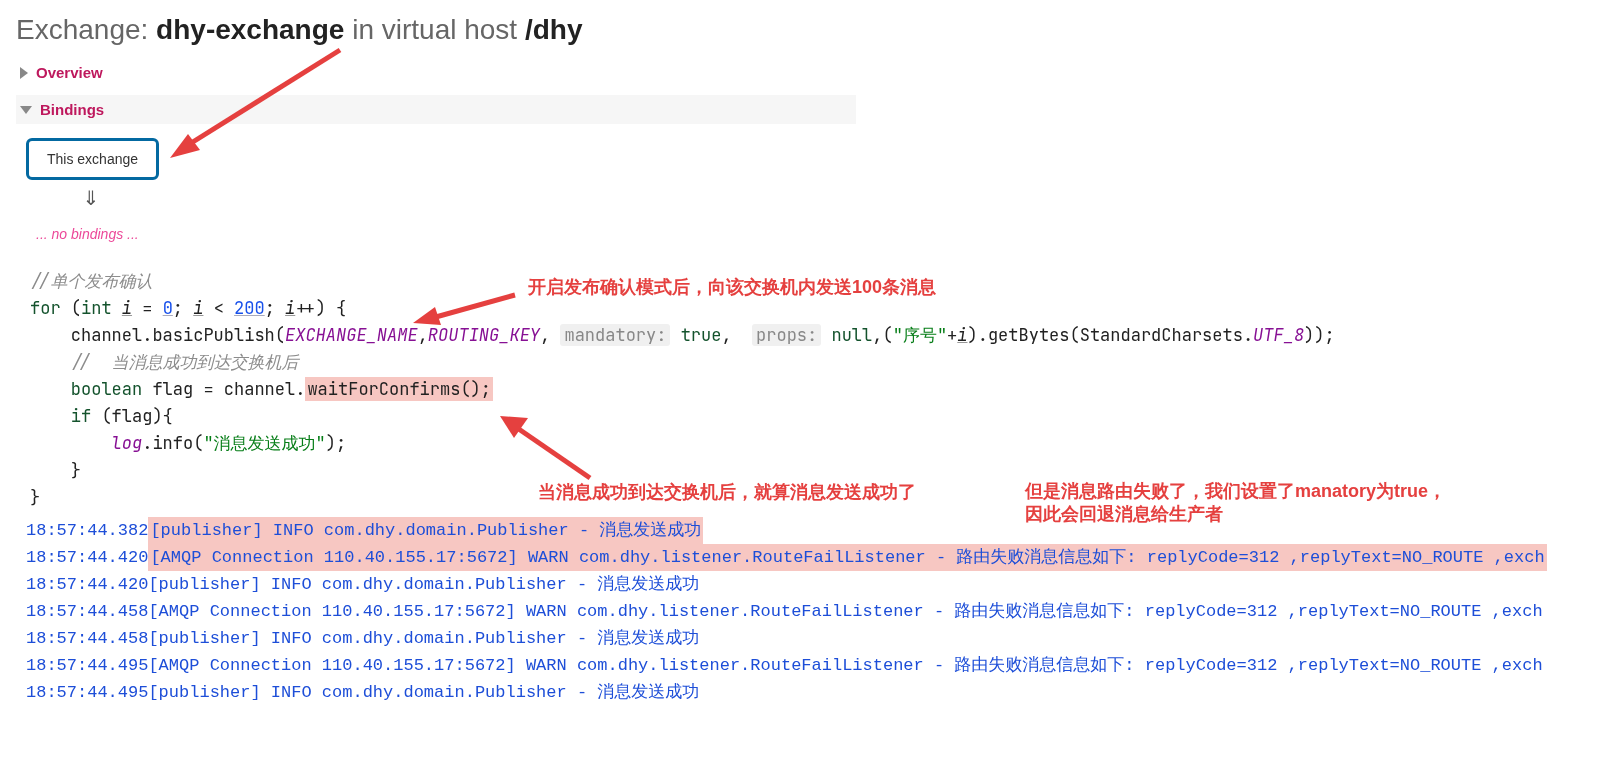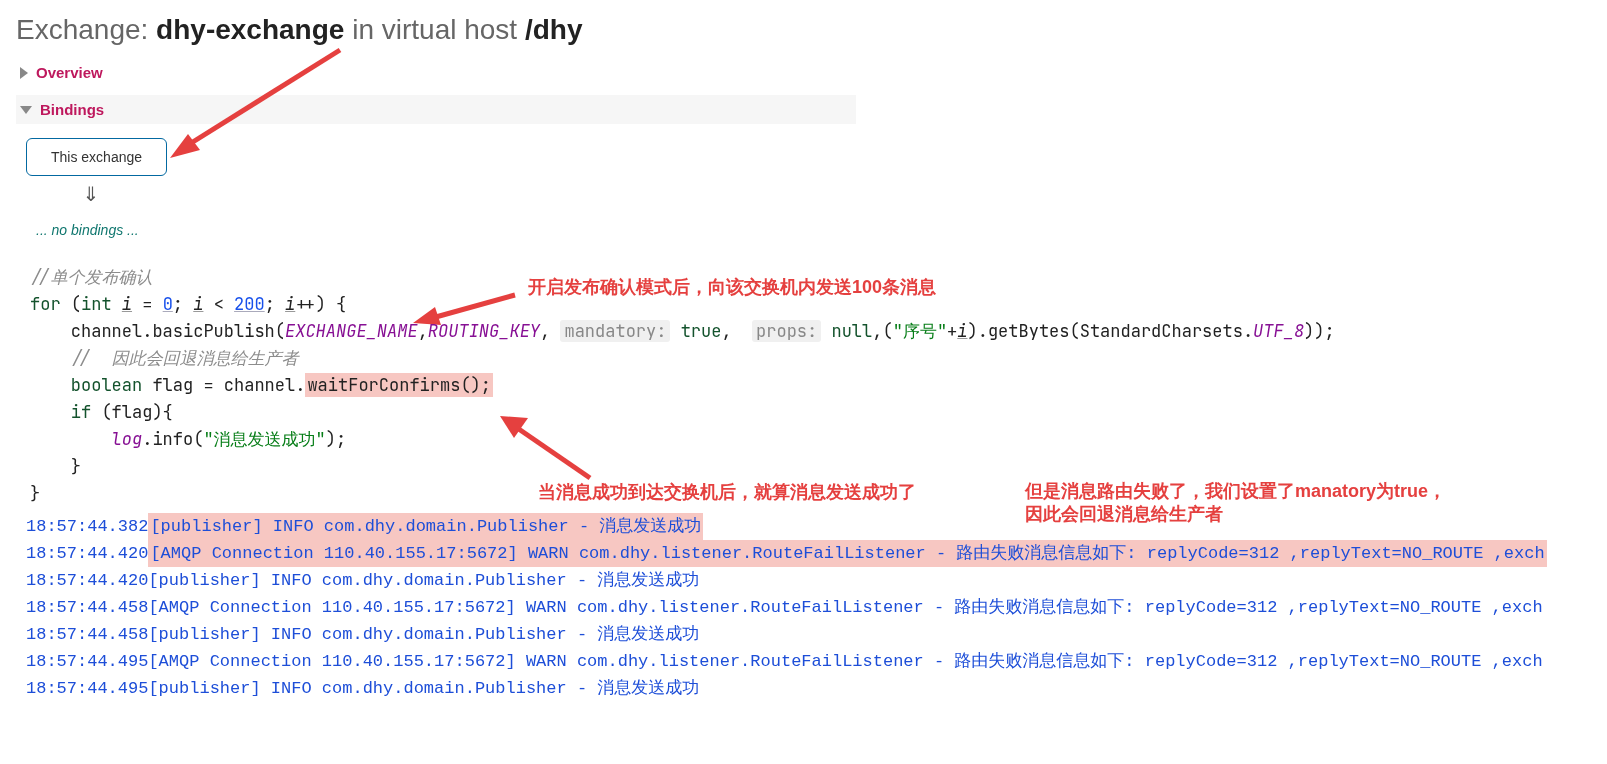--- a/index.html
+++ b/index.html
@@ -9,23 +9,23 @@
 .page-header h1 .bold { font-weight: 700; color: #222; }
 .page-header h1 .prefix { color: #666; }
 .section { margin: 4px 16px 8px 16px; }
 .section-header { display: flex; align-items: center; padding: 6px 0; background: #f6f6f6; max-width: 840px; margin-bottom: 4px; }
 .section-header.collapsed { background: transparent; }
 .caret { display: inline-block; width: 0; height: 0; margin: 0 8px 0 4px; }
 .caret.right { border-top: 6px solid transparent; border-bottom: 6px solid transparent; border-left: 8px solid #888; }
 .caret.down { border-left: 6px solid transparent; border-right: 6px solid transparent; border-top: 8px solid #888; }
 .section-title { font-weight: 700; font-size: 15px; color: #be185d; }
 .bindings-body { padding: 10px 0 6px 10px; }
-.this-exchange { display: inline-block; border: 1px solid #0369a1; border-radius: 6px; padding: 10px 24px; font-size: 14px; color: #333; background: #fff; }
+.this-exchange { display: inline-block; border: 3px solid #0369a1; border-radius: 6px; padding: 10px 18px; font-size: 14px; color: #333; background: #fff; }
 .dbl-arrow { text-align: center; width: 130px; font-size: 20px; color: #555; padding: 6px 0 0 0; }
-.no-bindings { color: #0f766e; font-style: italic; font-size: 14px; padding: 16px 0 8px 10px; }
+.no-bindings { color: #ec4899; font-style: italic; font-size: 14px; padding: 16px 0 8px 10px; }
 .annotations { position: relative; }
 .annot-red { position: absolute; color: #e5403f; font-weight: 700; font-size: 18px; font-family: SimHei, "Microsoft YaHei", sans-serif; }
 .arrow-svg { position: absolute; pointer-events: none; }
 .code-block { font-family: "JetBrains Mono", Consolas, monospace; font-size: 17px; line-height: 27px; padding: 4px 0 4px 30px; white-space: pre; color: #222; position: relative; }
 .kw { color: #14532d; }
 .comment { color: #8c8c8c; font-style: italic; }
 .ital-var { font-style: italic; text-decoration: underline; text-decoration-color: #999; }
 .num { color: #1750eb; text-decoration: underline; text-decoration-color: #aab; }
 .ident { color: #871094; font-style: italic; }
 .str { color: #067d17; }
@@ -83,21 +83,21 @@
     <polygon points="8,38 36,40 30,22" fill="#e5403f"></polygon>
   </svg>
   <svg class="arrow-svg" style="left:490px; top:408px;" width="110" height="80">
     <line x1="100" y1="70" x2="20" y2="15" stroke="#e5403f" stroke-width="5"></line>
     <polygon points="10,8 38,10 24,30" fill="#e5403f"></polygon>
   </svg>
 
   <div class="code-block"><span class="comment">//单个发布确认</span>
 <span class="kw">for</span> (<span class="kw">int</span> <span class="ital-var">i</span><span> = </span><span class="num">0</span><span>; </span><span class="ital-var">i</span><span> &lt; </span><span class="num">200</span><span>; </span><span class="ital-var">i</span><span>++</span><span>) {</span>
     <span class="method">channel.basicPublish(</span><span class="ident">EXCHANGE_NAME</span><span>,</span><span class="ident">ROUTING_KEY</span><span>,</span> <span class="lbl">mandatory:</span> <span class="kw">true</span><span>,</span>  <span class="lbl">props:</span> <span class="kw">null</span><span>,</span>(<span class="str">"序号"</span><span>+</span><span class="ital-var">i</span><span>).getBytes(StandardCharsets.</span><span class="ident">UTF_8</span><span>));</span>
-    <span class="comment">//  因此会回退消息给生产者</span>
+    <span class="comment">//  当消息成功到达交换机后</span>
     <span class="kw">boolean</span><span> flag = channel.</span><span class="method-hl">waitForConfirms();</span>
     <span class="kw">if</span><span> (flag){</span>
         <span class="ident">log</span><span>.info(</span><span class="str">"消息发送成功"</span><span>);</span>
     <span>}</span>
 <span>}</span></div>
 
   <div class="log-block" id="log-block">
       <div class="log-line">
         <span class="t">18:57:44.382 </span>
         <span class="log-hl rest">[publisher] INFO com.dhy.domain.Publisher - 消息发送成功</span>

